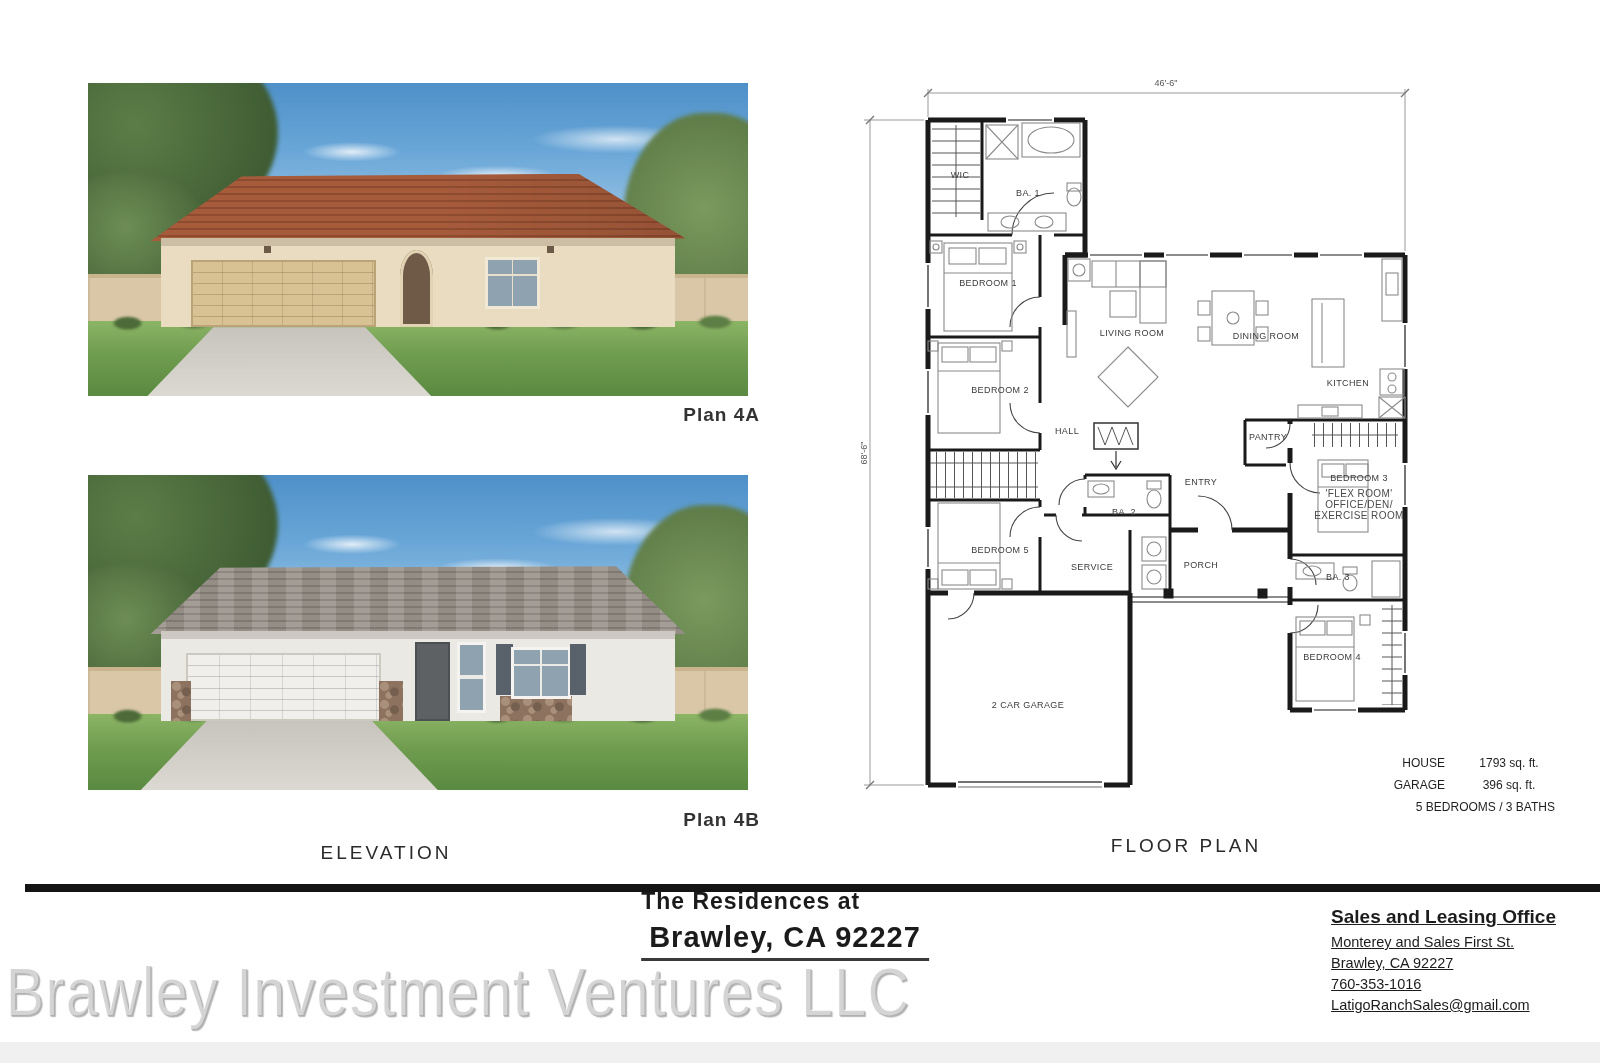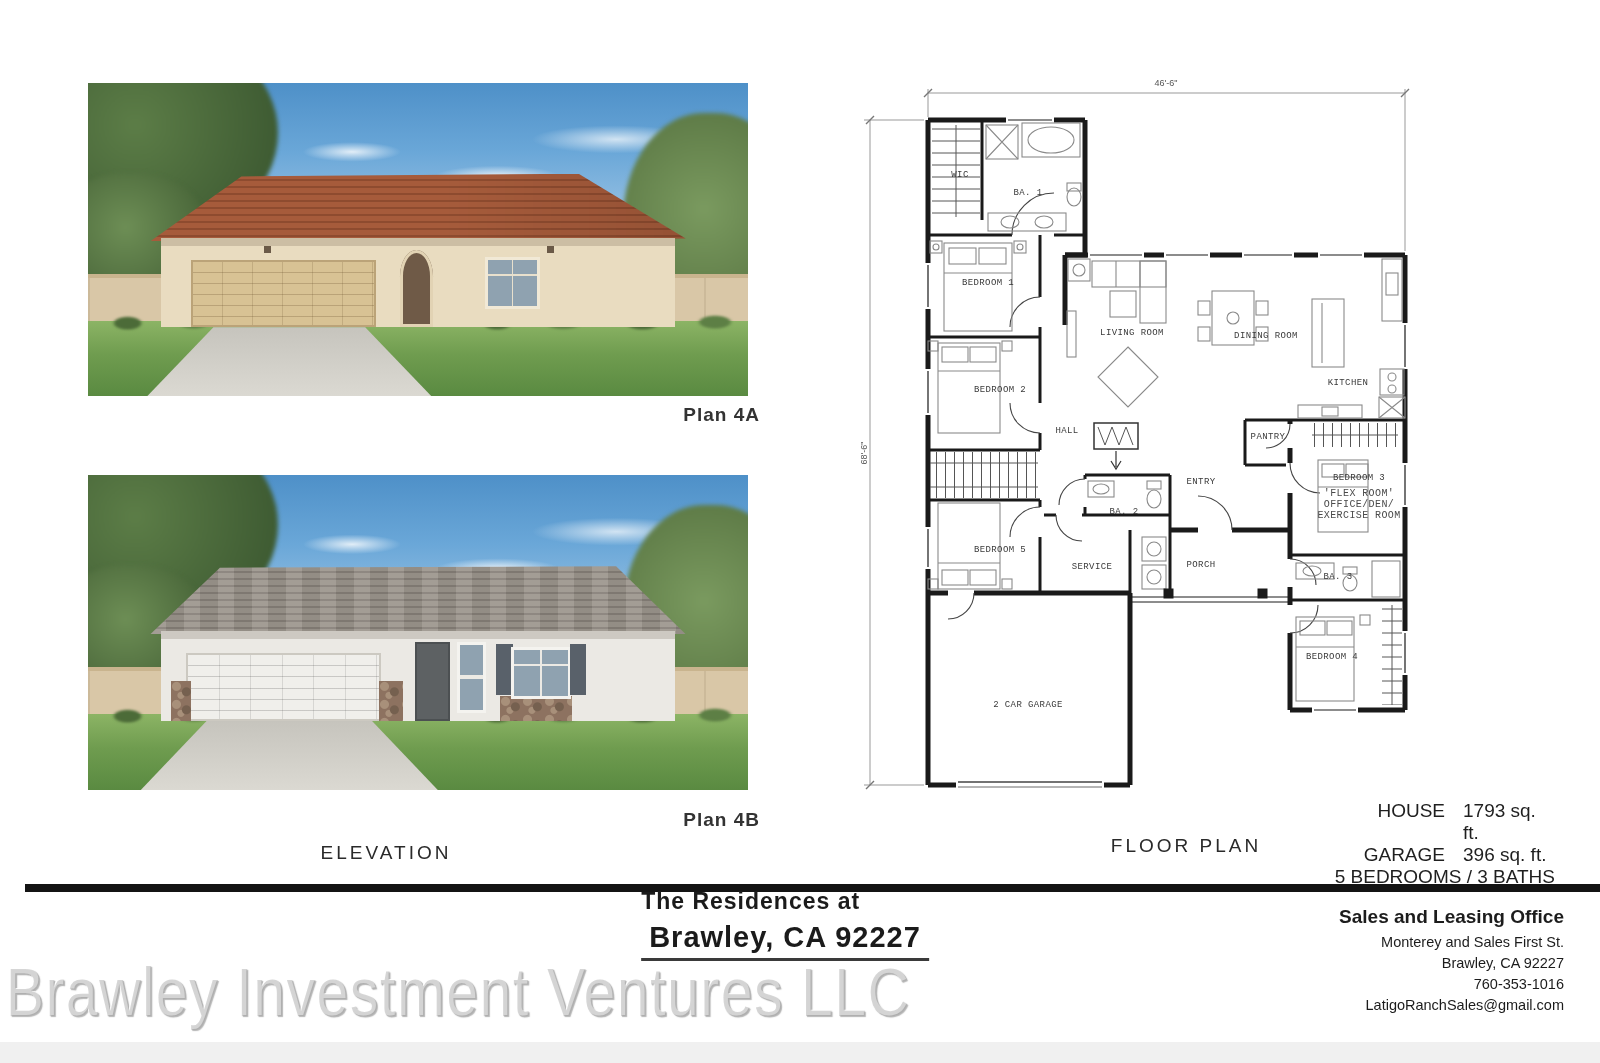--- a/index.html
+++ b/index.html
@@ -79,42 +79,42 @@
     background-image:radial-gradient(circle 4px at 25% 30%,#a8907a 0 4px,transparent 5px),
       radial-gradient(circle 4px at 70% 60%,#75604f 0 4px,transparent 5px),
       radial-gradient(circle 3px at 45% 80%,#a8907a 0 3px,transparent 4px);
     background-size:22px 18px;}
   .vent{width:7px;height:7px;background:#6b5a48;top:47%;}
 
   
   #floorplan{position:absolute;left:860px;top:75px;width:648px;height:745px;}
   #floorplan svg{position:absolute;left:0;top:0;}
   .rl{position:absolute;transform:translate(-50%,-50%);font-size:9px;letter-spacing:.4px;
-      color:#3a3a3a;white-space:nowrap;font-family:Liberation Mono, monospace;}
+      color:#3a3a3a;white-space:nowrap;}
   .rl.sub{font-size:10px;color:#4a4a4a;}
   .dim{position:absolute;font-size:9px;color:#555;transform:translate(-50%,-50%);white-space:nowrap;}
   .dim.vert{transform:translate(-50%,-50%) rotate(-90deg);}
 
   
   .planlabel{position:absolute;transform:translate(-100%,-50%);font-size:19px;
       letter-spacing:1px;color:#333;font-weight:700;}
   .seclabel{position:absolute;transform:translate(-50%,-50%);font-size:19px;
       letter-spacing:3px;color:#2a2a2a;font-weight:400;}
-  .stats{position:absolute;right:45px;top:752px;font-size:19px;color:#1f1f1f;margin-top:48px;}
+  .stats{position:absolute;right:45px;top:752px;font-size:12px;color:#1f1f1f;}
   .stats .row{display:flex;justify-content:flex-end;gap:18px;line-height:22px;}
-  .stats .row .val{width:92px;text-align:left;}
+  .stats .row .val{width:92px;text-align:center;}
   .stats .line3{line-height:22px;text-align:right;}
   #rule{position:absolute;left:25px;top:884px;width:1575px;height:8px;background:#141414;}
   #community{position:absolute;left:785px;top:888px;transform:translateX(-50%);
       text-align:left;color:#1b1b1b;}
   #community .pre{font-size:23px;font-weight:700;letter-spacing:1px;}
   #community .name{font-size:41px;font-weight:700;letter-spacing:1.5px;margin-top:2px;}
   #community .loc{display:inline-block;font-size:29px;font-weight:700;letter-spacing:1px;
       margin-top:6px;padding:0 8px 4px;border-bottom:3px solid #3a3a3a;}
-  #office{position:absolute;right:36px;top:906px;text-align:right;color:#1c1c1c;}
+  #office{position:absolute;right:44px;top:906px;text-align:left;color:#1c1c1c;text-decoration:underline;}
   #office .head{font-size:19px;font-weight:700;margin-bottom:4px;}
   #office .ln{font-size:14.5px;line-height:21px;}
   #watermark{position:absolute;left:6px;top:952px;font-size:58px;letter-spacing:1px;
       white-space:nowrap;color:rgba(170,170,170,.48);font-weight:400;
       transform:scaleY(1.18);transform-origin:left top;z-index:6;
       text-shadow:-1px -1px 0 rgba(255,255,255,.95),1px 1px 1px rgba(90,90,90,.45);}
   #bottomband{position:absolute;left:0;top:1042px;width:1600px;height:21px;background:#f0f0f0;}
 </style>
 </head>
 <body>

